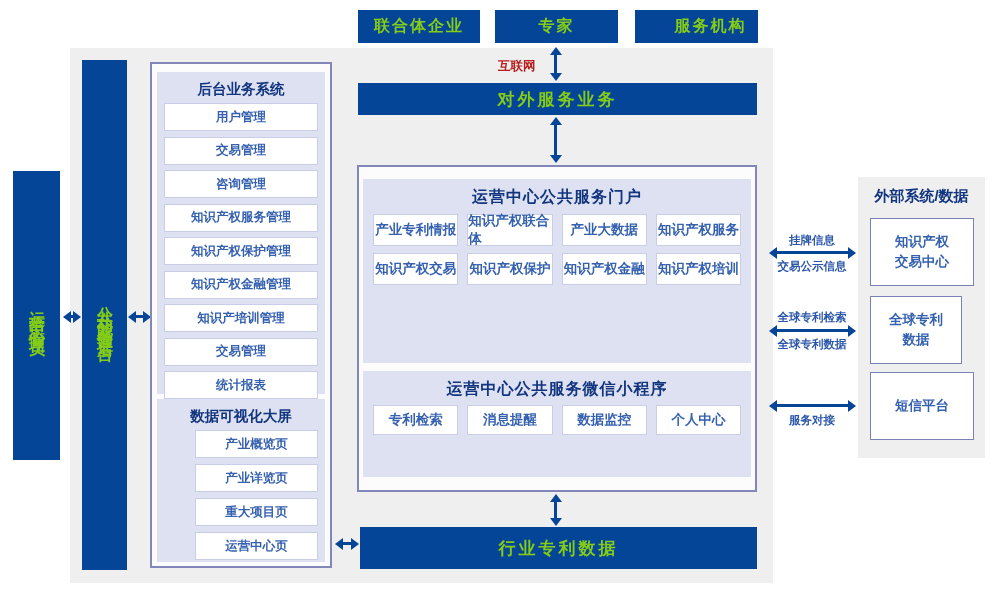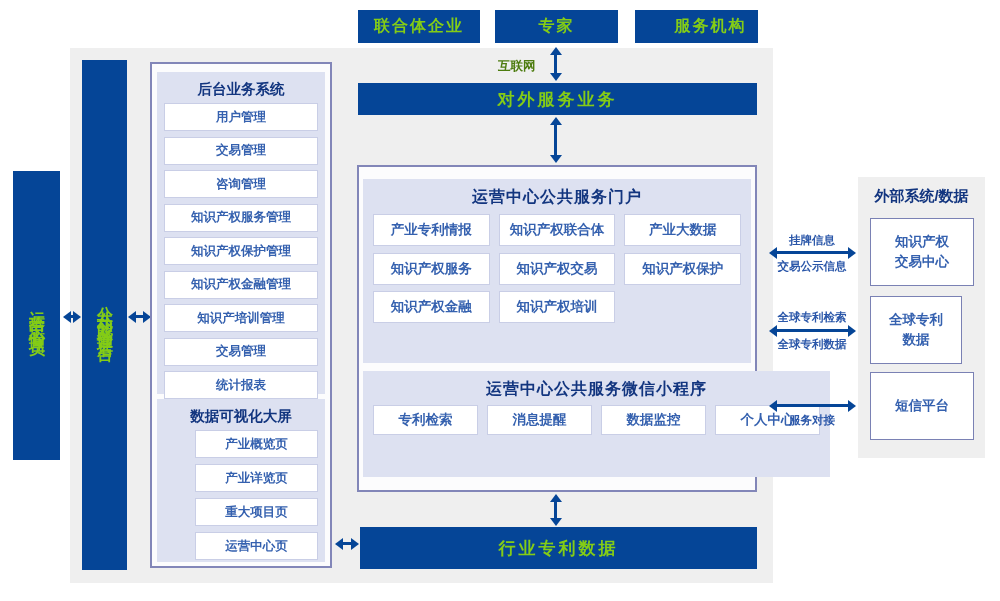--- a/index.html
+++ b/index.html
@@ -11,28 +11,28 @@
   .actor{font-size:16px;letter-spacing:2px;}
   .wide-bar{font-size:17px;letter-spacing:3px;}
   .vbar{writing-mode:vertical-rl;text-orientation:upright;font-size:16px;letter-spacing:5px;}
   .outer-box{background:#fcfcfd;border:2px solid #8286b8;}
   .panel{background:#dde1f1;}
   .panel-title{color:#12357f;font-weight:bold;text-align:center;}
   .stack{display:flex;flex-direction:column;gap:5.5px;padding:3px 7px 0;}
   .stack2{display:flex;flex-direction:column;gap:6px;padding:3px 7px 0;margin-left:31px;}
   .item{background:#fff;border:1px solid #c9cee6;color:#3561af;display:flex;align-items:center;
         justify-content:center;font-size:12.5px;font-weight:600;flex:0 0 auto;height:26px;}
-  .grid{display:grid;grid-template-columns:1fr 1fr 1fr;gap:6.5px 9px;padding:5px 10px 0;}
+  .grid{display:grid;grid-template-columns:1fr 1fr 1fr 1fr;gap:6.5px 9px;padding:5px 10px 0;}
   .grid .item{height:30px;font-size:13.5px;}
   .grid2{display:grid;grid-template-columns:1fr 1fr 1fr 1fr;gap:9px 9px;padding:4px 10px 0;}
   .grid2 .item{height:28px;font-size:13.5px;}
   .ext-box{background:#fff;border:1.5px solid #7a81b4;color:#3561af;font-size:13.5px;font-weight:600;
            display:flex;align-items:center;justify-content:center;text-align:center;white-space:pre-line;line-height:1.5;}
   .alabel{color:#2b57a9;font-weight:bold;font-size:11.5px;text-align:center;line-height:1.2;}
-  .ilabel{color:#4d7c0f;font-weight:bold;font-size:12.5px;}
+  .ilabel{color:#b91c1c;font-weight:bold;font-size:12.5px;}
   .h-arrow{position:absolute;height:3px;background:#054597;}
   .h-arrow::before{content:"";position:absolute;left:-7px;top:50%;transform:translateY(-50%);
     border-top:6px solid transparent;border-bottom:6px solid transparent;border-right:8px solid #054597;}
   .h-arrow::after{content:"";position:absolute;right:-7px;top:50%;transform:translateY(-50%);
     border-top:6px solid transparent;border-bottom:6px solid transparent;border-left:8px solid #054597;}
   .v-arrow{position:absolute;width:3px;background:#054597;}
   .v-arrow::before{content:"";position:absolute;top:-7px;left:50%;transform:translateX(-50%);
     border-left:6px solid transparent;border-right:6px solid transparent;border-bottom:8px solid #054597;}
   .v-arrow::after{content:"";position:absolute;bottom:-7px;left:50%;transform:translateX(-50%);
     border-left:6px solid transparent;border-right:6px solid transparent;border-top:8px solid #054597;}
@@ -100,21 +100,21 @@
       <div class="item">知识产权联合体</div>
       <div class="item">产业大数据</div>
       <div class="item">知识产权服务</div>
       <div class="item">知识产权交易</div>
       <div class="item">知识产权保护</div>
       <div class="item">知识产权金融</div>
       <div class="item">知识产权培训</div>
     </div>
   </div>
 
-  <div class="abs panel" style="left:363px;top:371px;width:467px;height:106px;">
+  <div class="abs panel" style="left:363px;top:371px;width:388px;height:106px;">
     <div class="panel-title pt-portal">运营中心公共服务微信小程序</div>
     <div class="grid2">
       <div class="item">专利检索</div>
       <div class="item">消息提醒</div>
       <div class="item">数据监控</div>
       <div class="item">个人中心</div>
     </div>
   </div>
 
   <div class="v-arrow" style="left:554px;top:501px;height:18px;"></div>

